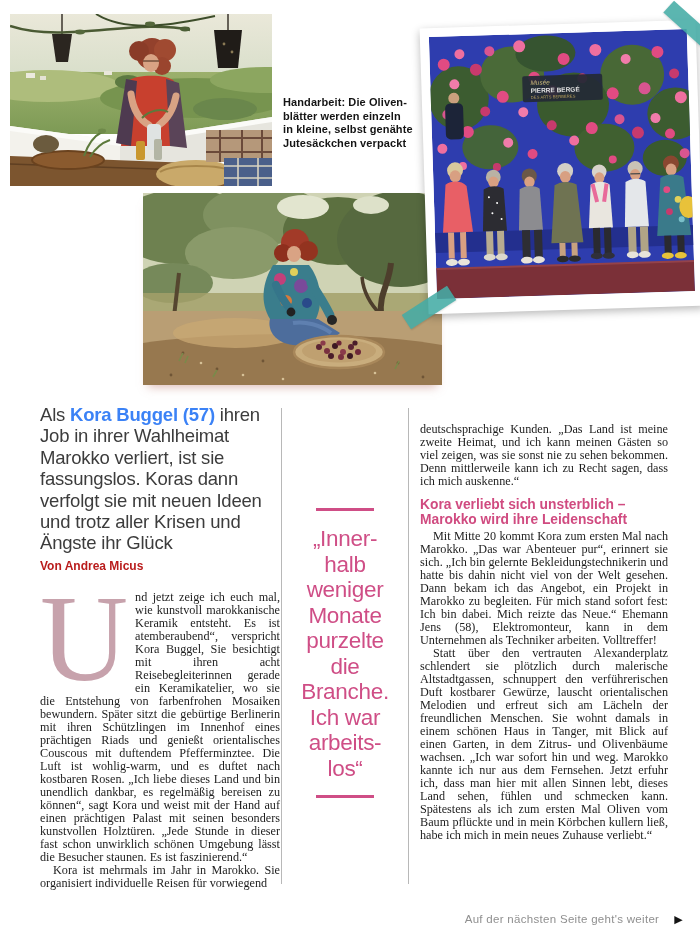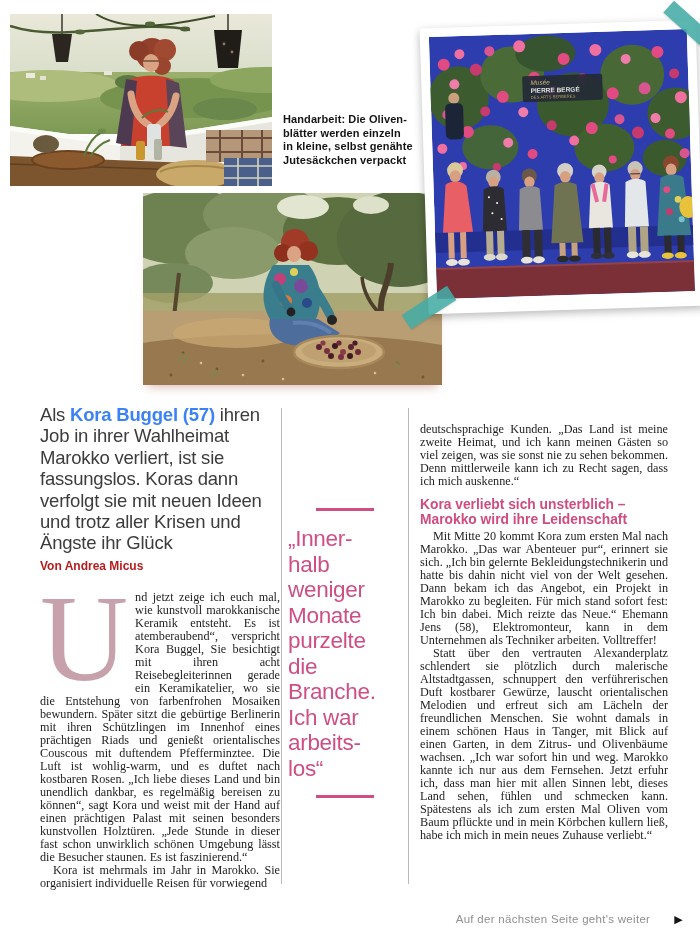--- a/index.html
+++ b/index.html
@@ -25,37 +25,37 @@
     position:absolute; background:#45aca6; opacity:0.88; z-index:3;
     box-shadow:0 1px 2px rgba(0,0,0,0.15);
   }
   .tape-tr { left:662px; top:16px;  width:52px; height:16px; transform:rotate(42deg); }
   .tape-bl { left:402px; top:299px; width:54px; height:17px; transform:rotate(-33deg); }
   
   .caption {
     position:absolute; font-weight:700; font-size:11px; line-height:13.6px;
     color:#141414; white-space:pre-line; letter-spacing:0.1px;
   }
-  .cap-handarbeit { left:283px; top:113px; width:150px; }
+  .cap-handarbeit { left:283px; top:96px; width:150px; }
   .cap-kora       { left:40px;  top:262px; width:130px; }
   .cap-gruppe     { left:455px; top:329px; width:225px; }
   
   .intro {
     position:absolute; left:40px; top:404px; width:243px;
     font-size:18.5px; line-height:21.4px; font-weight:400; color:#3c3c3c;
     letter-spacing:-0.2px;
   }
   .intro b { color:#3b82f6; font-weight:700; }
   .byline { position:absolute; left:40px; top:559px; font-size:12px; font-weight:700; color:#b91c1c; }
   
   .vrule { position:absolute; top:408px; height:476px; width:1px; background:#b8b8b8; }
   .vrule-1 { left:281px; }
   .vrule-2 { left:408px; }
   
-  .pullquote { position:absolute; left:288px; top:508px; width:114px; text-align:left; }
+  .pullquote { position:absolute; left:288px; top:508px; width:114px; text-align:center; }
   .pq-rule { width:58px; height:3px; margin:0 auto; }
   .pq-text {
     margin:15px 0 14px 0; font-size:22.5px; line-height:25.5px; font-weight:400;
     white-space:pre-line; letter-spacing:-0.3px;
   }
   
   .bodycol {
     position:absolute; font-family:"Liberation Serif", serif;
     font-size:12.2px; line-height:13px; color:#1d1d1d; text-align:justify;
   }
@@ -69,21 +69,21 @@
     margin:3px 7px 0 0; font-weight:400;
   }
   .subhead {
     font-family:Liberation Sans, sans-serif; font-weight:700;
     font-size:13.8px; line-height:15.2px; margin:9px 0 3px 0;
     text-align:left; white-space:pre-line;
   }
   
   .footer {
     position:absolute; right:17px; top:913px;
-    display:flex; align-items:center; gap:24px;
+    display:flex; align-items:center; gap:15px;
     font-size:11.5px; color:#8f8f8f; letter-spacing:0.3px;
   }
   .footer-arrow { color:#141414; font-size:11px; line-height:1; }
 </style>
 </head>
 <body>
 
 <div class="page">
 
   <div class="photo photo-terrace">

